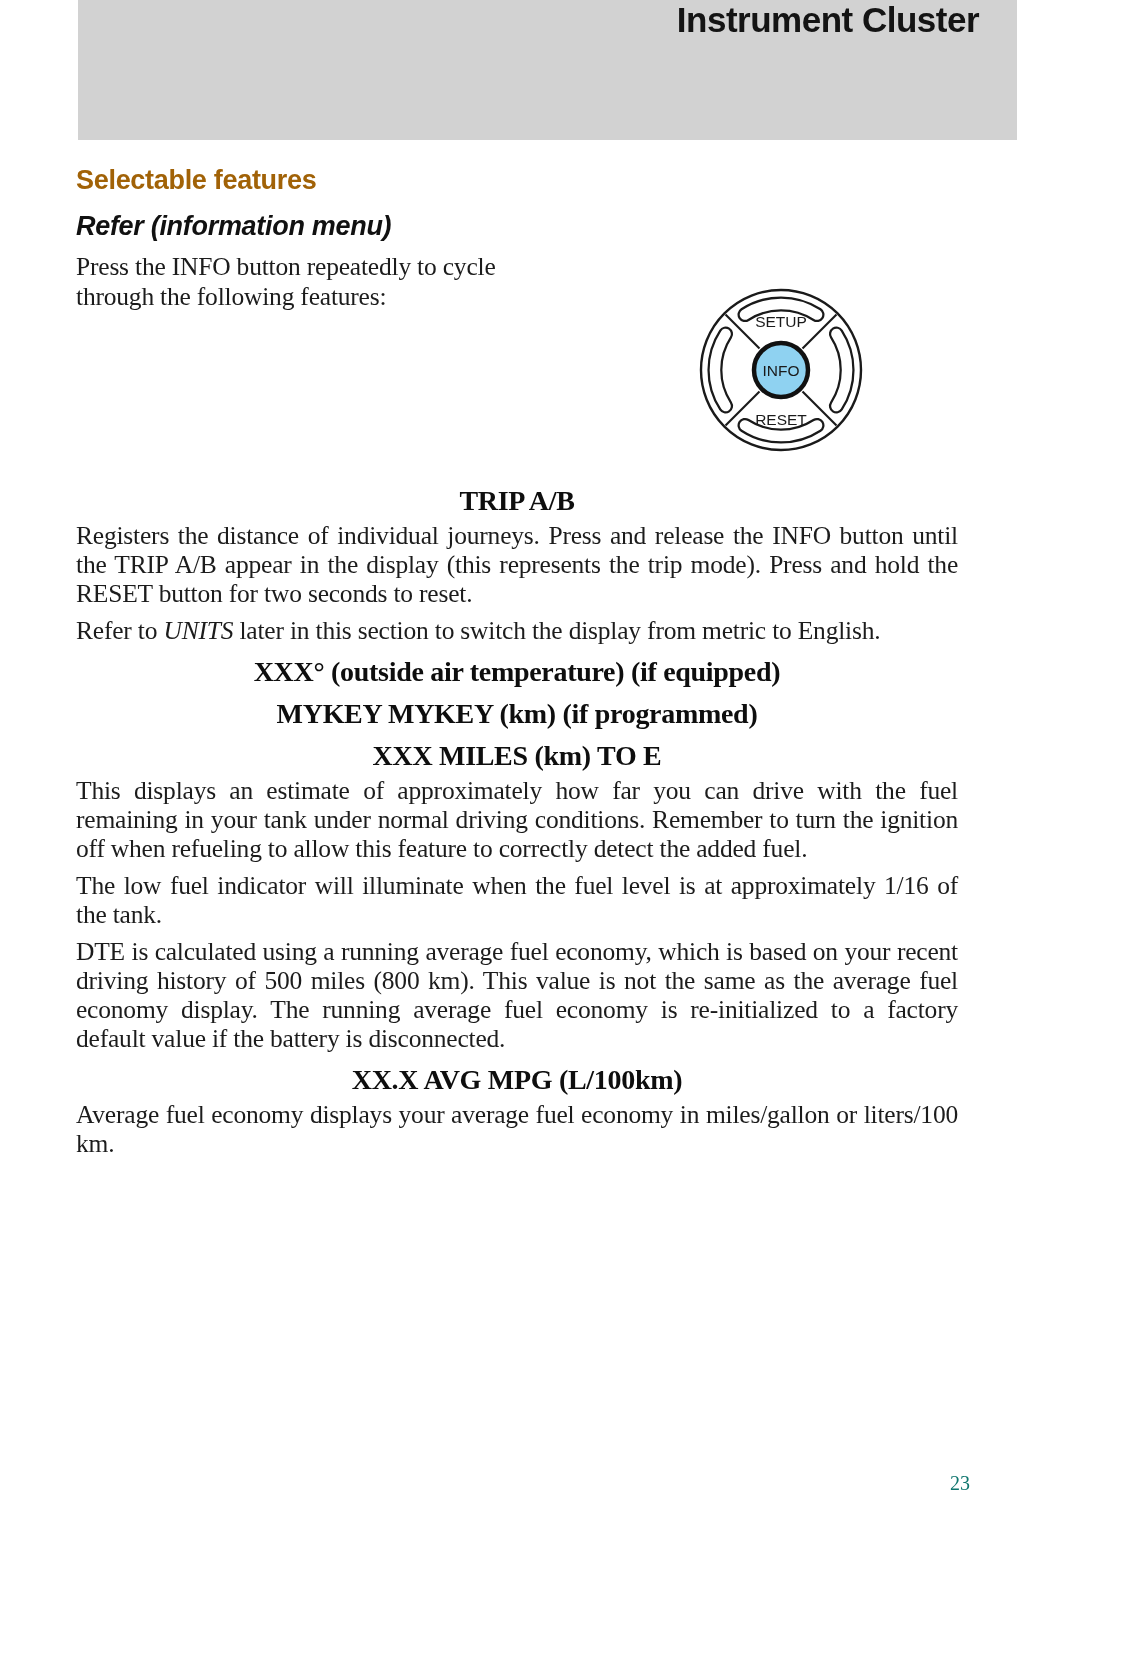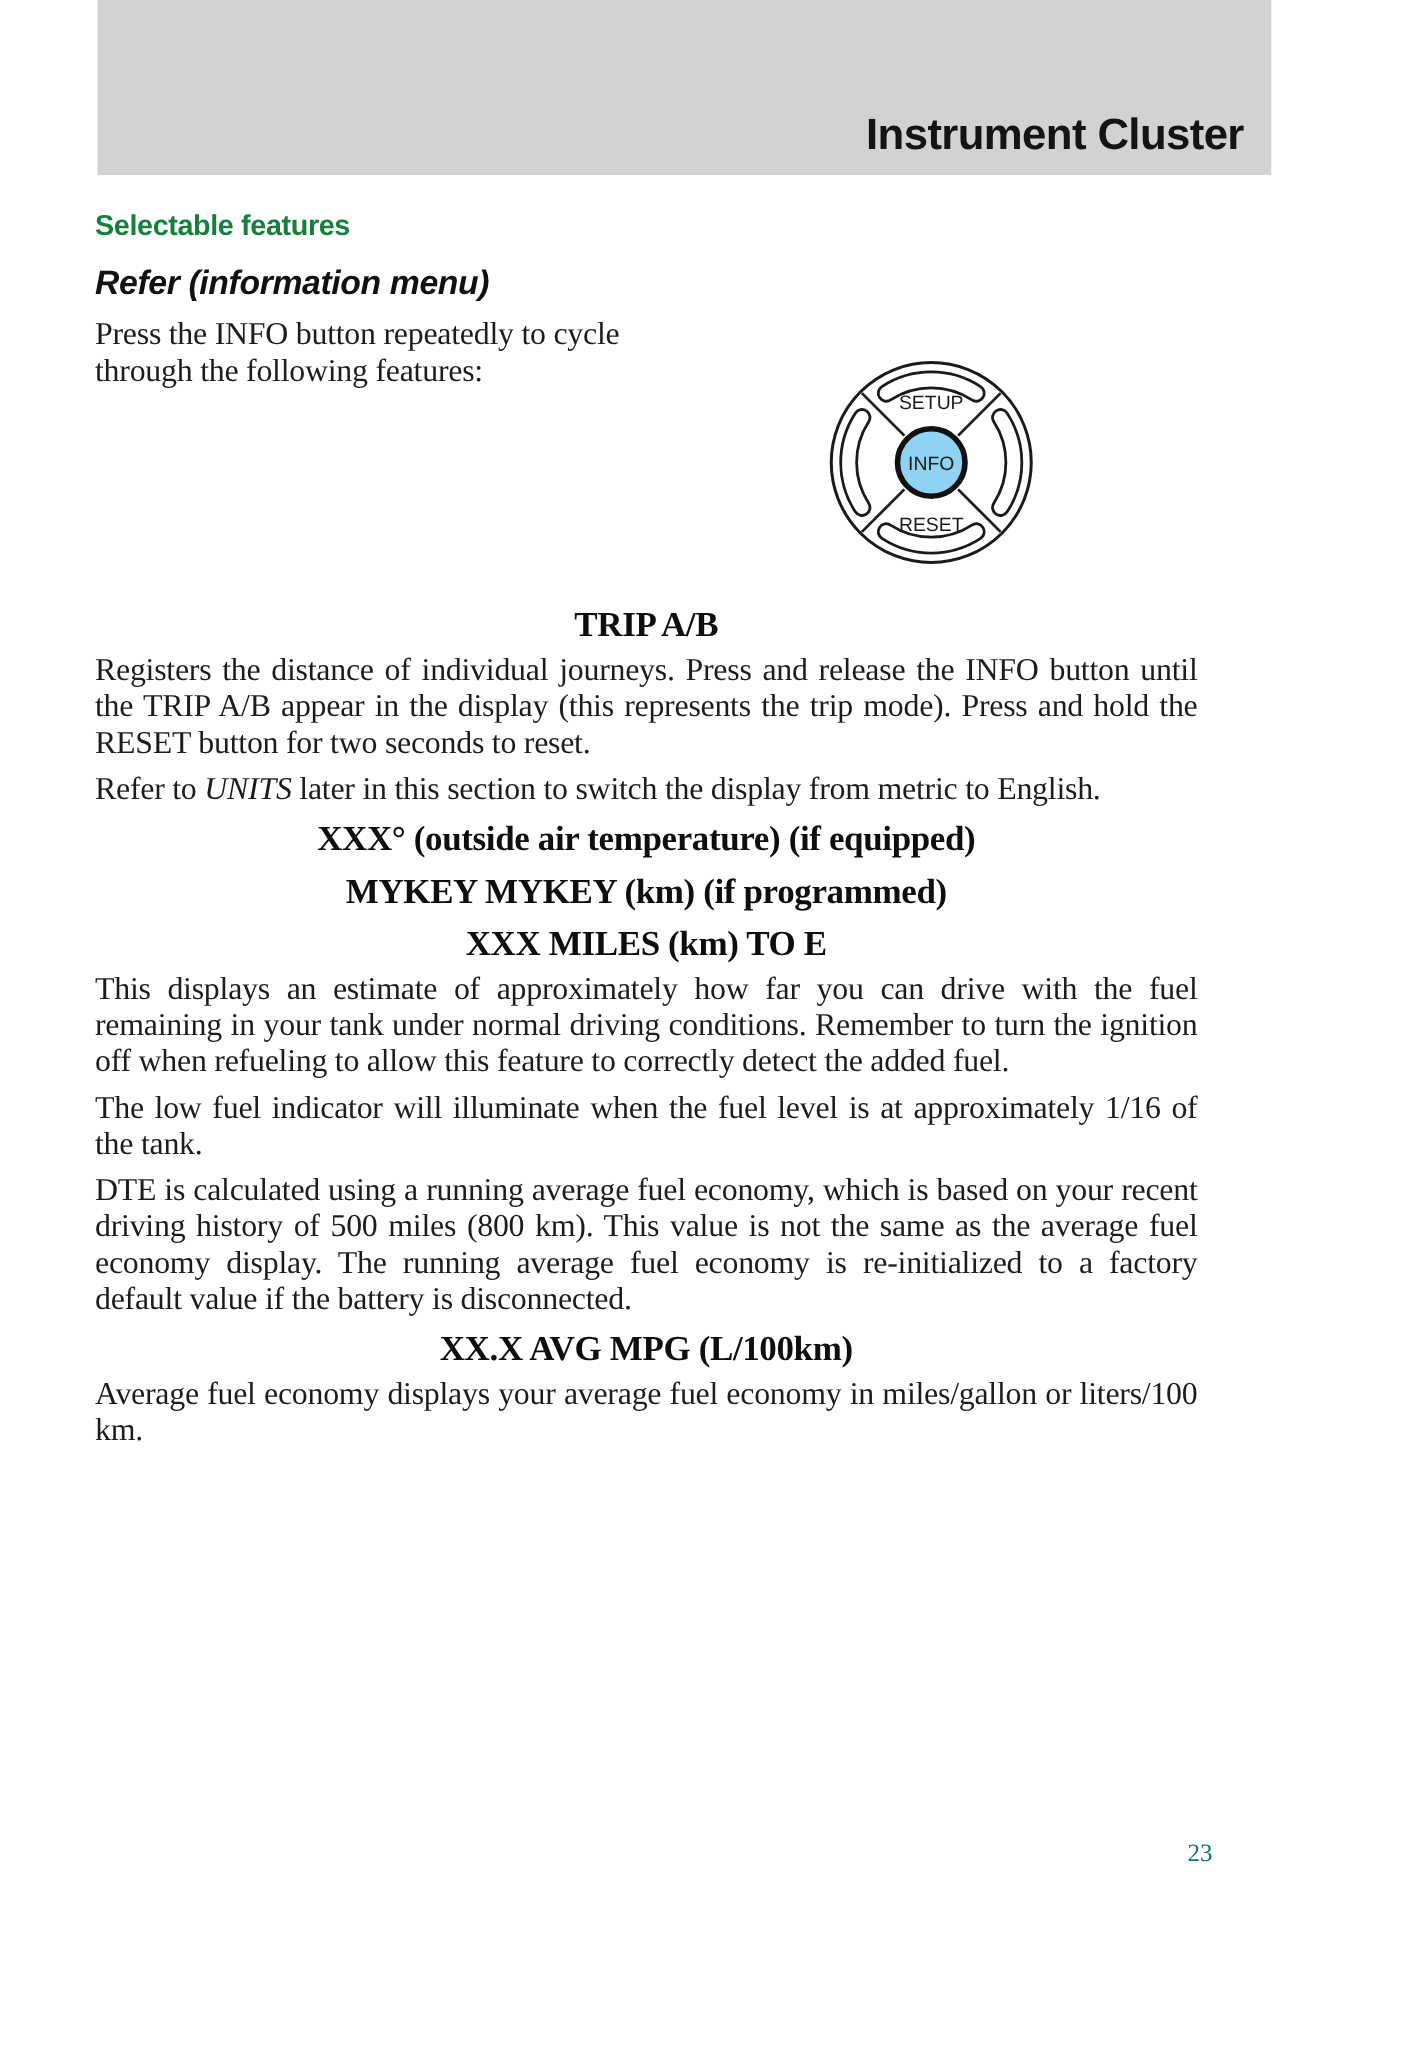--- a/index.html
+++ b/index.html
@@ -13,44 +13,44 @@
     overflow: hidden;
   }
 
   
   .banner {
     position: absolute;
     left: 78px; top: 0;
     width: 939px; height: 140px;
     background: #d2d2d2;
     display: flex;
-    align-items: flex-end;
+    align-items: flex-start;
     justify-content: flex-end;
-    padding: 0 22px 12px 0;
+    padding: 0 38px 12px 0;
     box-sizing: border-box;
   }
   .banner-title {
     font-family: "Liberation Sans", sans-serif;
     font-weight: bold;
     font-size: 35px;
     color: #141414;
     letter-spacing: -0.5px;
   }
 
   
   .content {
     position: absolute;
     left: 76px; top: 140px;
     width: 882px;
   }
   .h-sans {
     font-family: "Liberation Sans", sans-serif;
     font-weight: bold;
-    font-size: 23px;
-    color: #15803d;
+    font-size: 27px;
+    color: #a16207;
     margin: 24px 0 0 0;
     line-height: 32px;
     letter-spacing: -0.3px;
   }
   .h-sans-italic {
     font-family: "Liberation Sans", sans-serif;
     font-weight: bold;
     font-style: italic;
     font-size: 27px;
     color: #111;
@@ -87,21 +87,21 @@
   }
   .para sup {
     font-size: 15px;
     line-height: 0;
     vertical-align: 8px;
   }
 
   
   .diagram {
     position: absolute;
-    left: 650px; top: 275px;
+    left: 686px; top: 275px;
     width: 190px; height: 190px;
   }
   .diagram svg { display: block; }
   .pad-label {
     font-family: "Liberation Sans", sans-serif;
     font-size: 15.5px;
     fill: #1a1a1a;
   }
 
   .page-number {

